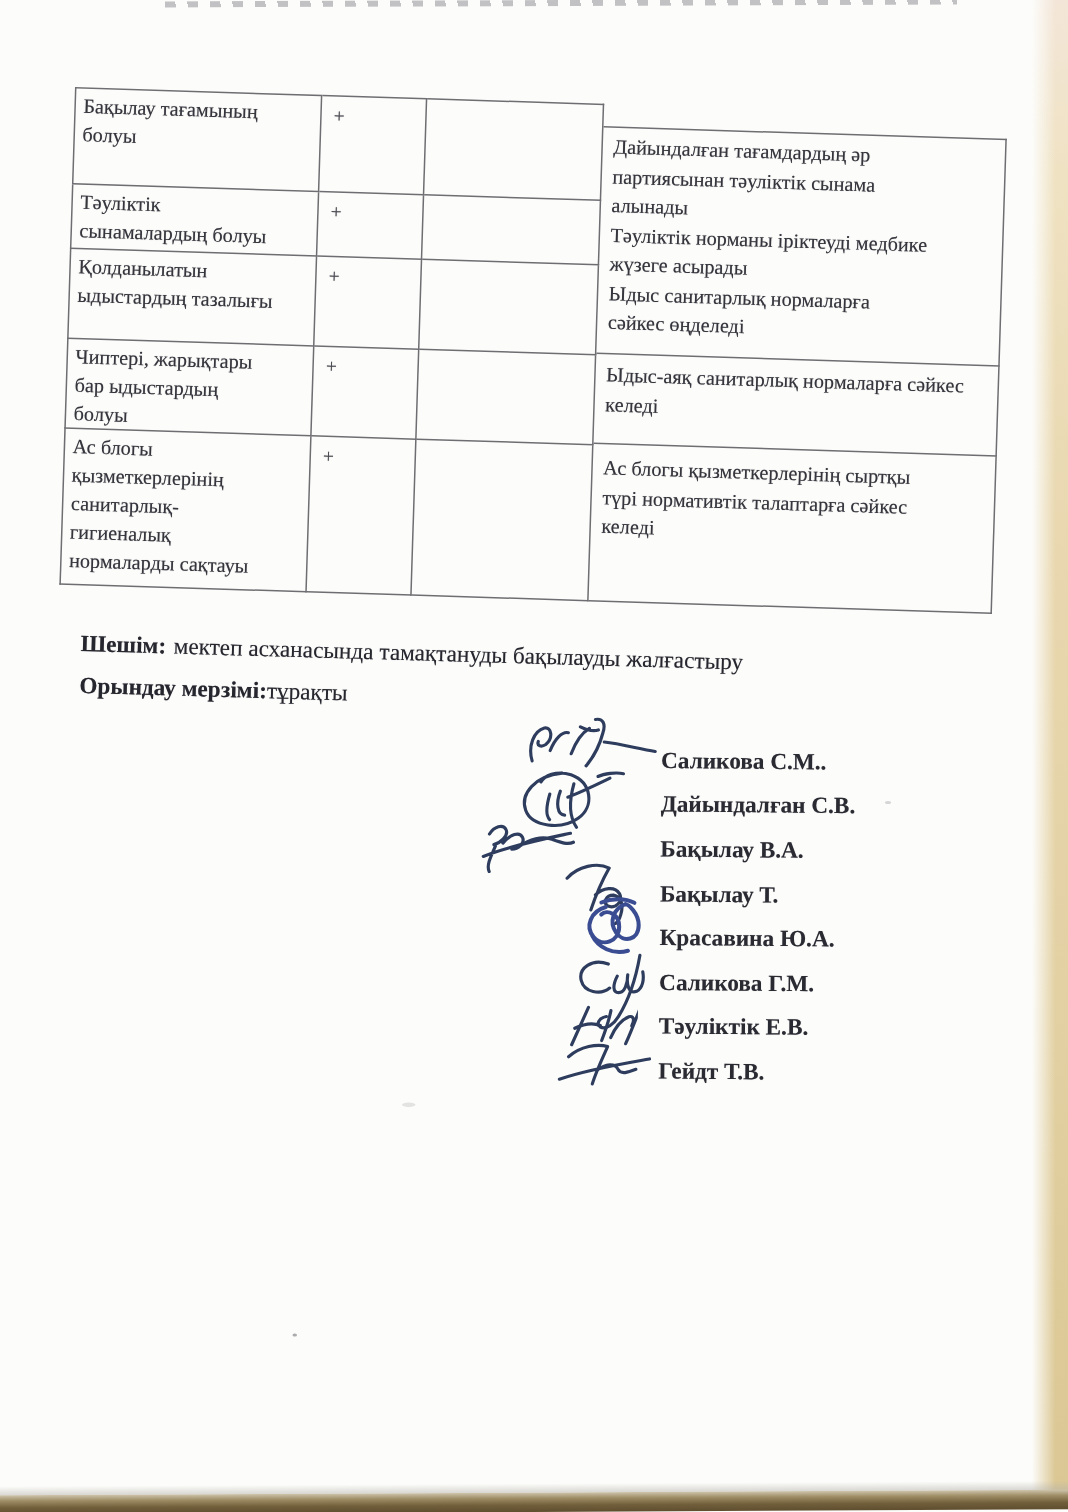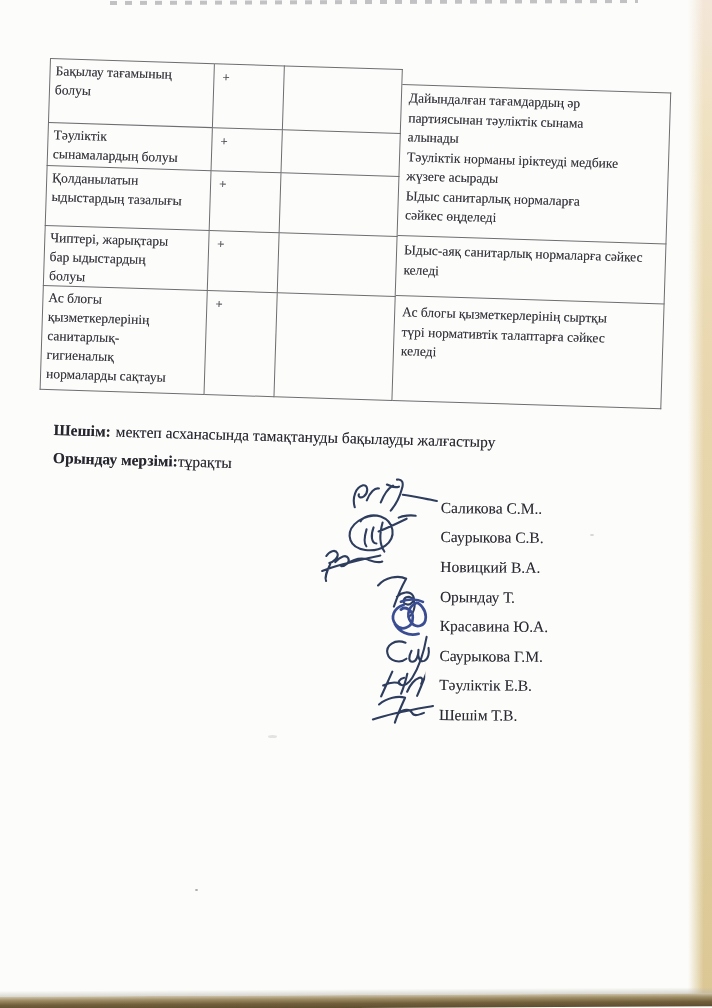--- a/index.html
+++ b/index.html
@@ -54,20 +54,21 @@
   .decision .line2{margin-top:10px;}
   
   .sigs{
     position:absolute; left:325px; top:478px; width:340px; padding-top:14px;
     transform:rotate(.5deg); transform-origin:0 0;
   }
   .sig-row{position:relative; height:29.6px; display:flex; align-items:center;}
   .sig-name{
     margin-left:116px; font-size:15.5px; color:#2a2a32; white-space:nowrap;
     text-shadow:0 0 .5px rgba(40,40,55,.4);
+    font-weight:bold;
   }
   .sig-svg{position:absolute; color:var(--ink);}
   .sig-svg path{fill:none; stroke:currentColor; stroke-width:2.1; stroke-linecap:round; stroke-linejoin:round;}
   .sig-blue{color:var(--ink-bright);}
   .sig-blue path{stroke-width:2.7;}
   .s1{left:22px; top:-17px; width:96px; height:44px;}
   .s2{left:16px; top:-13px; width:80px; height:46px;}
   .s3{left:-4px; top:-11px; width:74px; height:42px;}
   .s4{left:48px; top:-11px; width:54px; height:46px;}
   .s5{left:58px; top:-14px; width:56px; height:42px;}
@@ -151,63 +152,63 @@
       <svg class="sig-svg s1" viewBox="0 0 96 44">
         <path d="M8,32 C5,22 9,12 16,10 C21,9 22,17 17,21 C14,23 11,22 12,19 M20,25 C23,17 28,12 32,13 M34,27 C37,19 41,13 46,10 M50,4 C55,3 57,7 55,13 C53,21 49,29 44,35 M40,9 C44,11 49,12 52,11 M56,19 C66,20 78,23 90,25"></path>
       </svg>
       <span class="sig-name">Саликова С.М..</span>
     </div>
 
     <div class="sig-row">
       <svg class="sig-svg s2" viewBox="0 0 80 46">
         <path d="M34,6 C16,8 6,20 10,31 C14,42 34,44 45,36 C56,28 54,12 40,7 C30,4 22,8 20,12 M26,20 C24,27 23,34 26,37 M33,18 C30,26 31,34 36,34 M42,13 C39,24 39,35 44,42 M38,22 C48,18 58,13 66,9 M58,8 C62,6 70,5 75,6"></path>
       </svg>
-      <span class="sig-name">Саурыкова С.В.</span>
+      <span class="sig-name">Дайындалған С.В.</span>
     </div>
 
     <div class="sig-row">
       <svg class="sig-svg s3" viewBox="0 0 74 42">
         <path d="M6,16 C9,11 15,9 17,13 C19,17 13,22 9,23 M15,22 C20,16 26,14 28,18 C30,22 25,26 21,26 M26,24 C33,19 41,17 47,19 C53,21 58,23 62,21 M2,31 C18,24 42,19 60,15 M10,24 C7,31 4,37 6,41"></path>
       </svg>
-      <span class="sig-name">Новицкий В.А.</span>
+      <span class="sig-name">Бақылау В.А.</span>
     </div>
 
     <div class="sig-row">
       <svg class="sig-svg s4" viewBox="0 0 54 46">
         <path d="M6,15 C13,7 26,4 34,8 M34,8 C29,17 25,27 22,36 M25,26 C30,21 38,20 41,25 C44,30 38,36 33,33 C30,31 32,26 37,26 C42,27 44,32 42,39 C41,43 39,45 37,46"></path>
       </svg>
-      <span class="sig-name">Орындау Т.</span>
+      <span class="sig-name">Бақылау Т.</span>
     </div>
 
     <div class="sig-row">
       <svg class="sig-svg s5 sig-blue" viewBox="0 0 56 42">
         <path d="M22,8 C12,11 8,21 14,28 C20,35 31,31 31,21 C31,13 23,9 19,13 M35,6 C27,9 24,18 29,25 C34,32 44,30 44,20 C44,12 37,6 35,6 M13,27 C17,35 27,40 37,37 M19,5 C26,2 35,2 41,5"></path>
       </svg>
       <span class="sig-name">Красавина Ю.А.</span>
     </div>
 
     <div class="sig-row">
       <svg class="sig-svg s6" viewBox="0 0 60 58">
         <path d="M28,11 C17,7 8,14 10,22 C12,30 23,32 29,27 M34,19 C31,25 31,30 35,30 C39,30 41,24 41,18 M41,18 C40,25 42,31 47,29 C51,27 52,21 51,16 M49,5 C47,17 43,33 35,46 C32,51 27,55 23,53 C20,51 22,47 27,46"></path>
       </svg>
-      <span class="sig-name">Саурыкова Г.М.</span>
+      <span class="sig-name">Саликова Г.М.</span>
     </div>
 
     <div class="sig-row">
       <svg class="sig-svg s7" viewBox="0 0 52 40">
         <path d="M8,34 C12,25 16,16 19,9 M10,23 C16,20 22,19 27,21 M28,31 C31,23 33,16 34,11 M34,29 C37,22 41,17 46,15 C49,14 50,17 48,21 M44,33 C48,24 52,13 55,5"></path>
       </svg>
       <span class="sig-name">Тәуліктік Е.В.</span>
     </div>
 
     <div class="sig-row">
       <svg class="sig-svg s8" viewBox="0 0 64 38">
         <path d="M8,17 C16,10 27,8 34,10 M34,10 C30,19 26,28 24,35 M27,26 C33,21 39,21 41,25 C43,29 48,27 53,25 M2,32 C22,25 46,21 62,18"></path>
       </svg>
-      <span class="sig-name">Шешім Т.В.</span>
+      <span class="sig-name">Гейдт Т.В.</span>
     </div>
 
   </div>
 
   <div class="speck sp1"></div>
   <div class="speck sp2"></div>
   <div class="speck sp3"></div>
 
   <div class="edge-strip"></div>
   <div class="bottom-band"></div>

